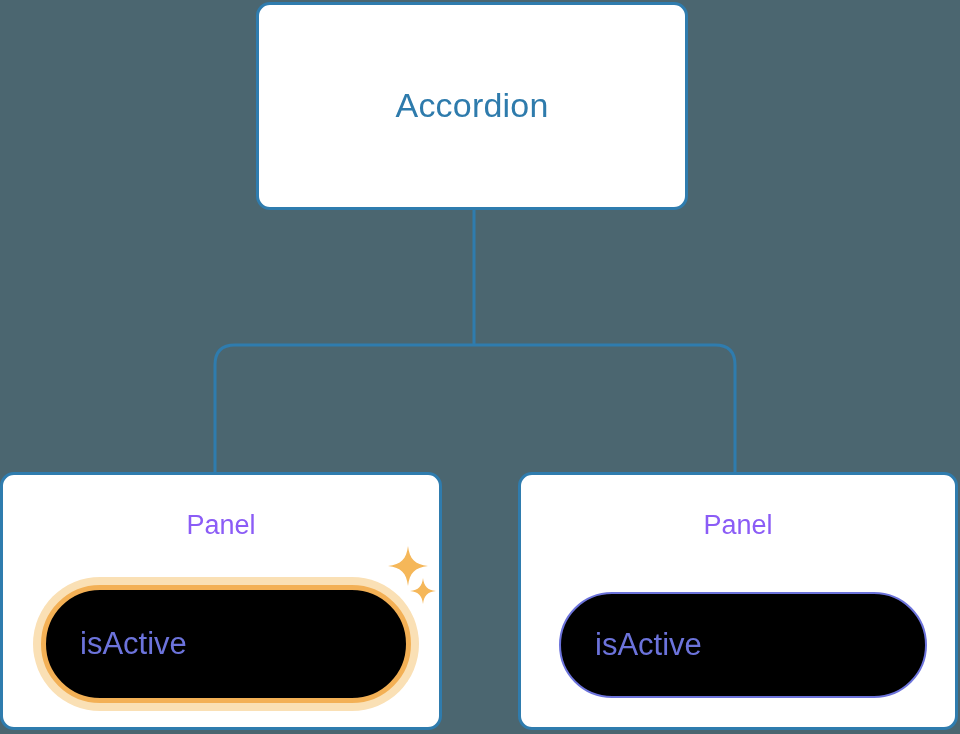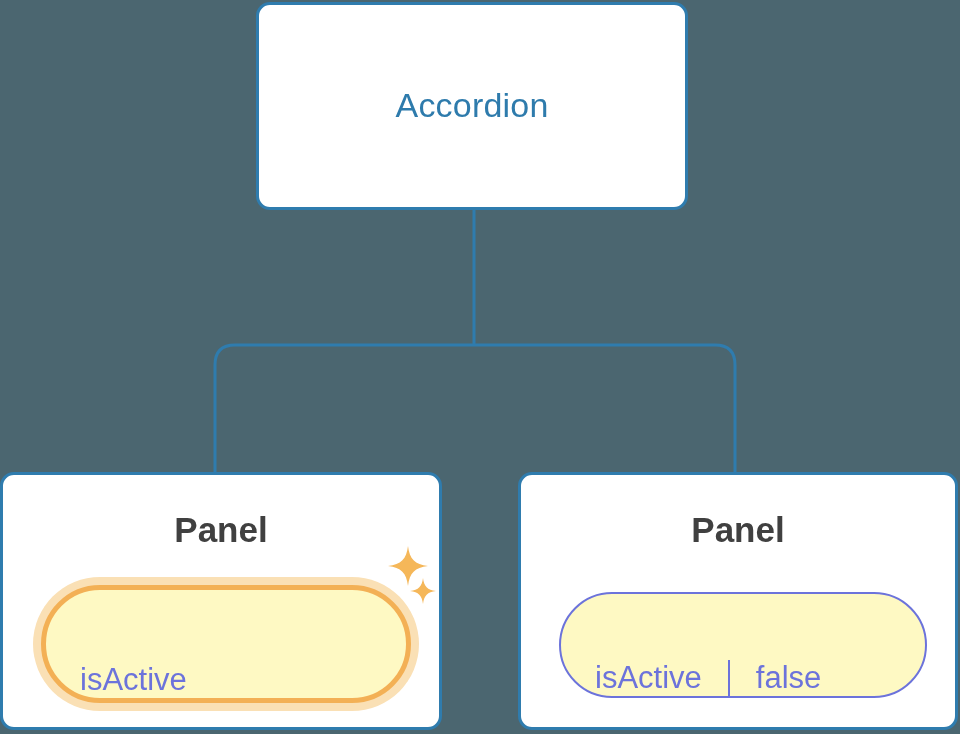--- a/index.html
+++ b/index.html
@@ -69,35 +69,35 @@
     width: 442px;
     height: 258px;
   }
   #node-panel-right {
     left: 518px;
     top: 472px;
     width: 440px;
     height: 258px;
   }
   .panel-title {
-    color: #404040;
-    font-size: 35px;
-    font-weight: 700;
+    color: #8b5cf6;
+    font-size: 27px;
+    font-weight: 400;
     line-height: 1.1;
   }
 
   
   .prop-pill {
     position: absolute;
     display: flex;
-    align-items: flex-end;
+    align-items: center;
     box-sizing: border-box;
     border: 2px solid #6c73db;
     border-radius: 999px;
-    background: #fef9c3;
+    background: #000000;
   }
   .prop-key, .prop-val {
     display: flex;
     align-items: center;
     justify-content: center;
     color: #6c73db;
     font-size: 31px;
     font-weight: 400;
     white-space: nowrap;
     box-sizing: border-box;
@@ -187,17 +187,16 @@
   </svg>
   <svg class="sparkle" id="sparkle-small" viewBox="0 0 100 100" aria-hidden="true">
     <path d="M50 0 C54 33 67 46 100 50 C67 54 54 67 50 100 C46 67 33 54 0 50 C33 46 46 33 50 0 Z" fill="#f5b759"></path>
   </svg>
 
   <div class="node-card panel-card" id="node-panel-right">
     <span class="panel-title">Panel</span>
 
     <div class="prop-pill" id="pill-right">
       <span class="prop-key">isActive</span>
-      <span class="prop-val">false</span>
     </div>
   </div>
 
 </div>
 
 </body></html>

